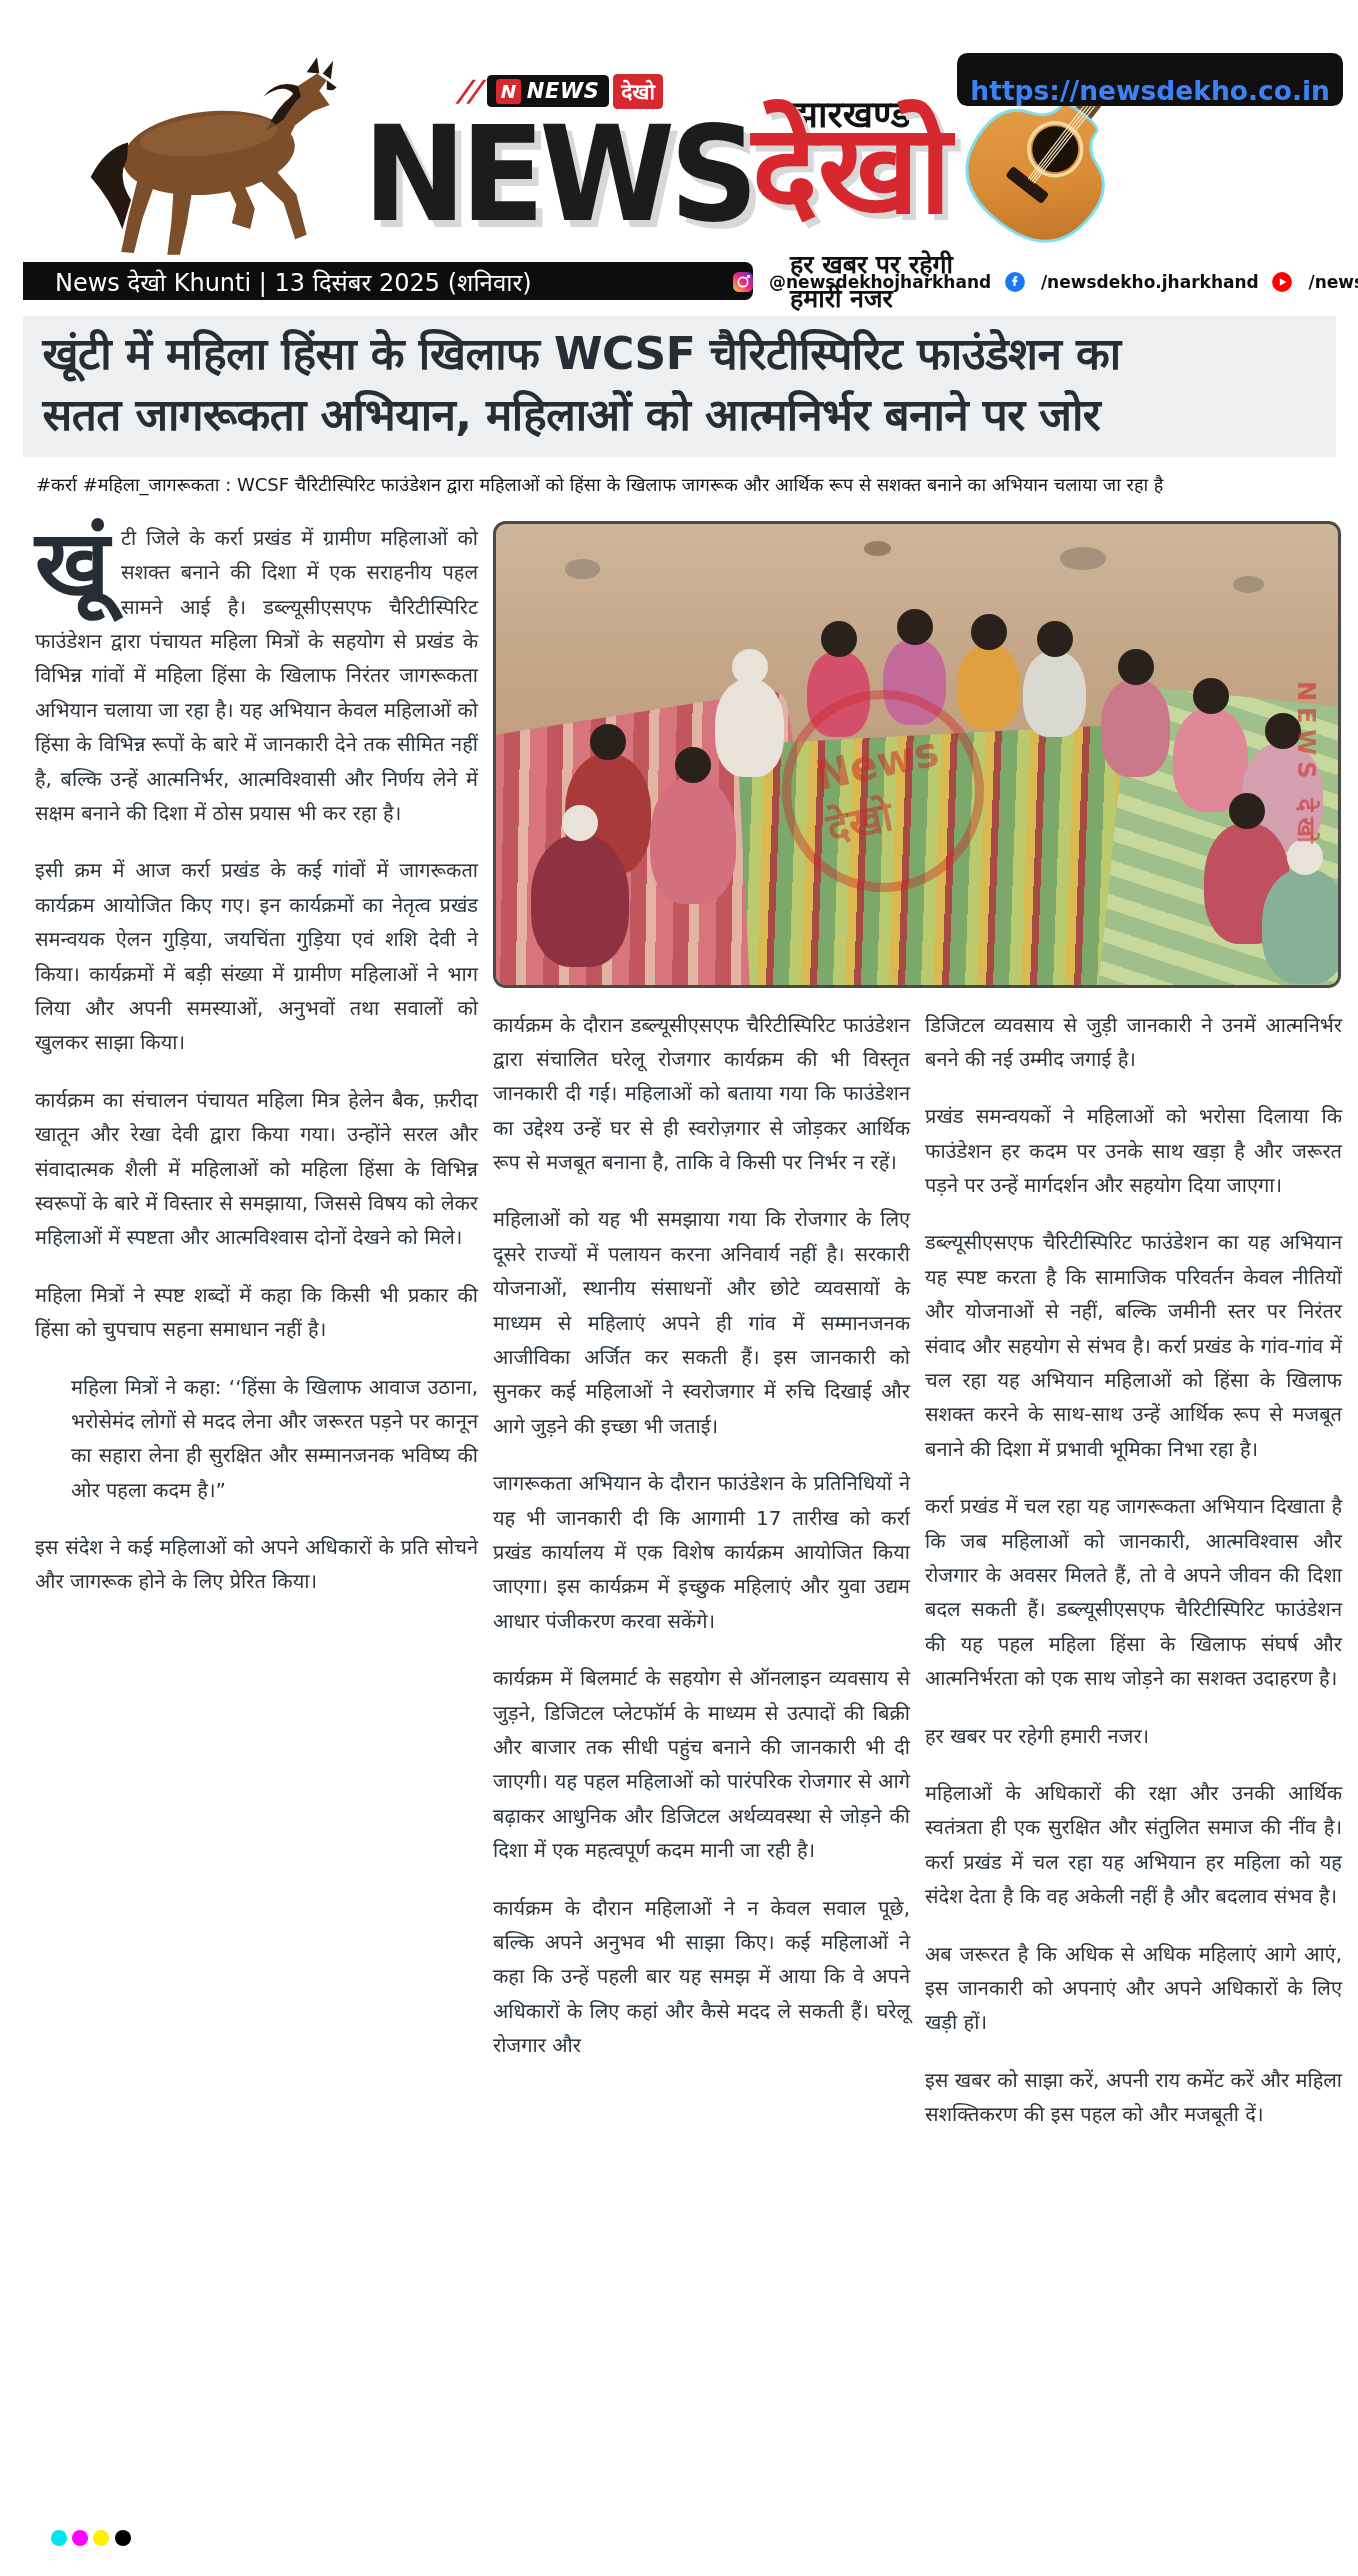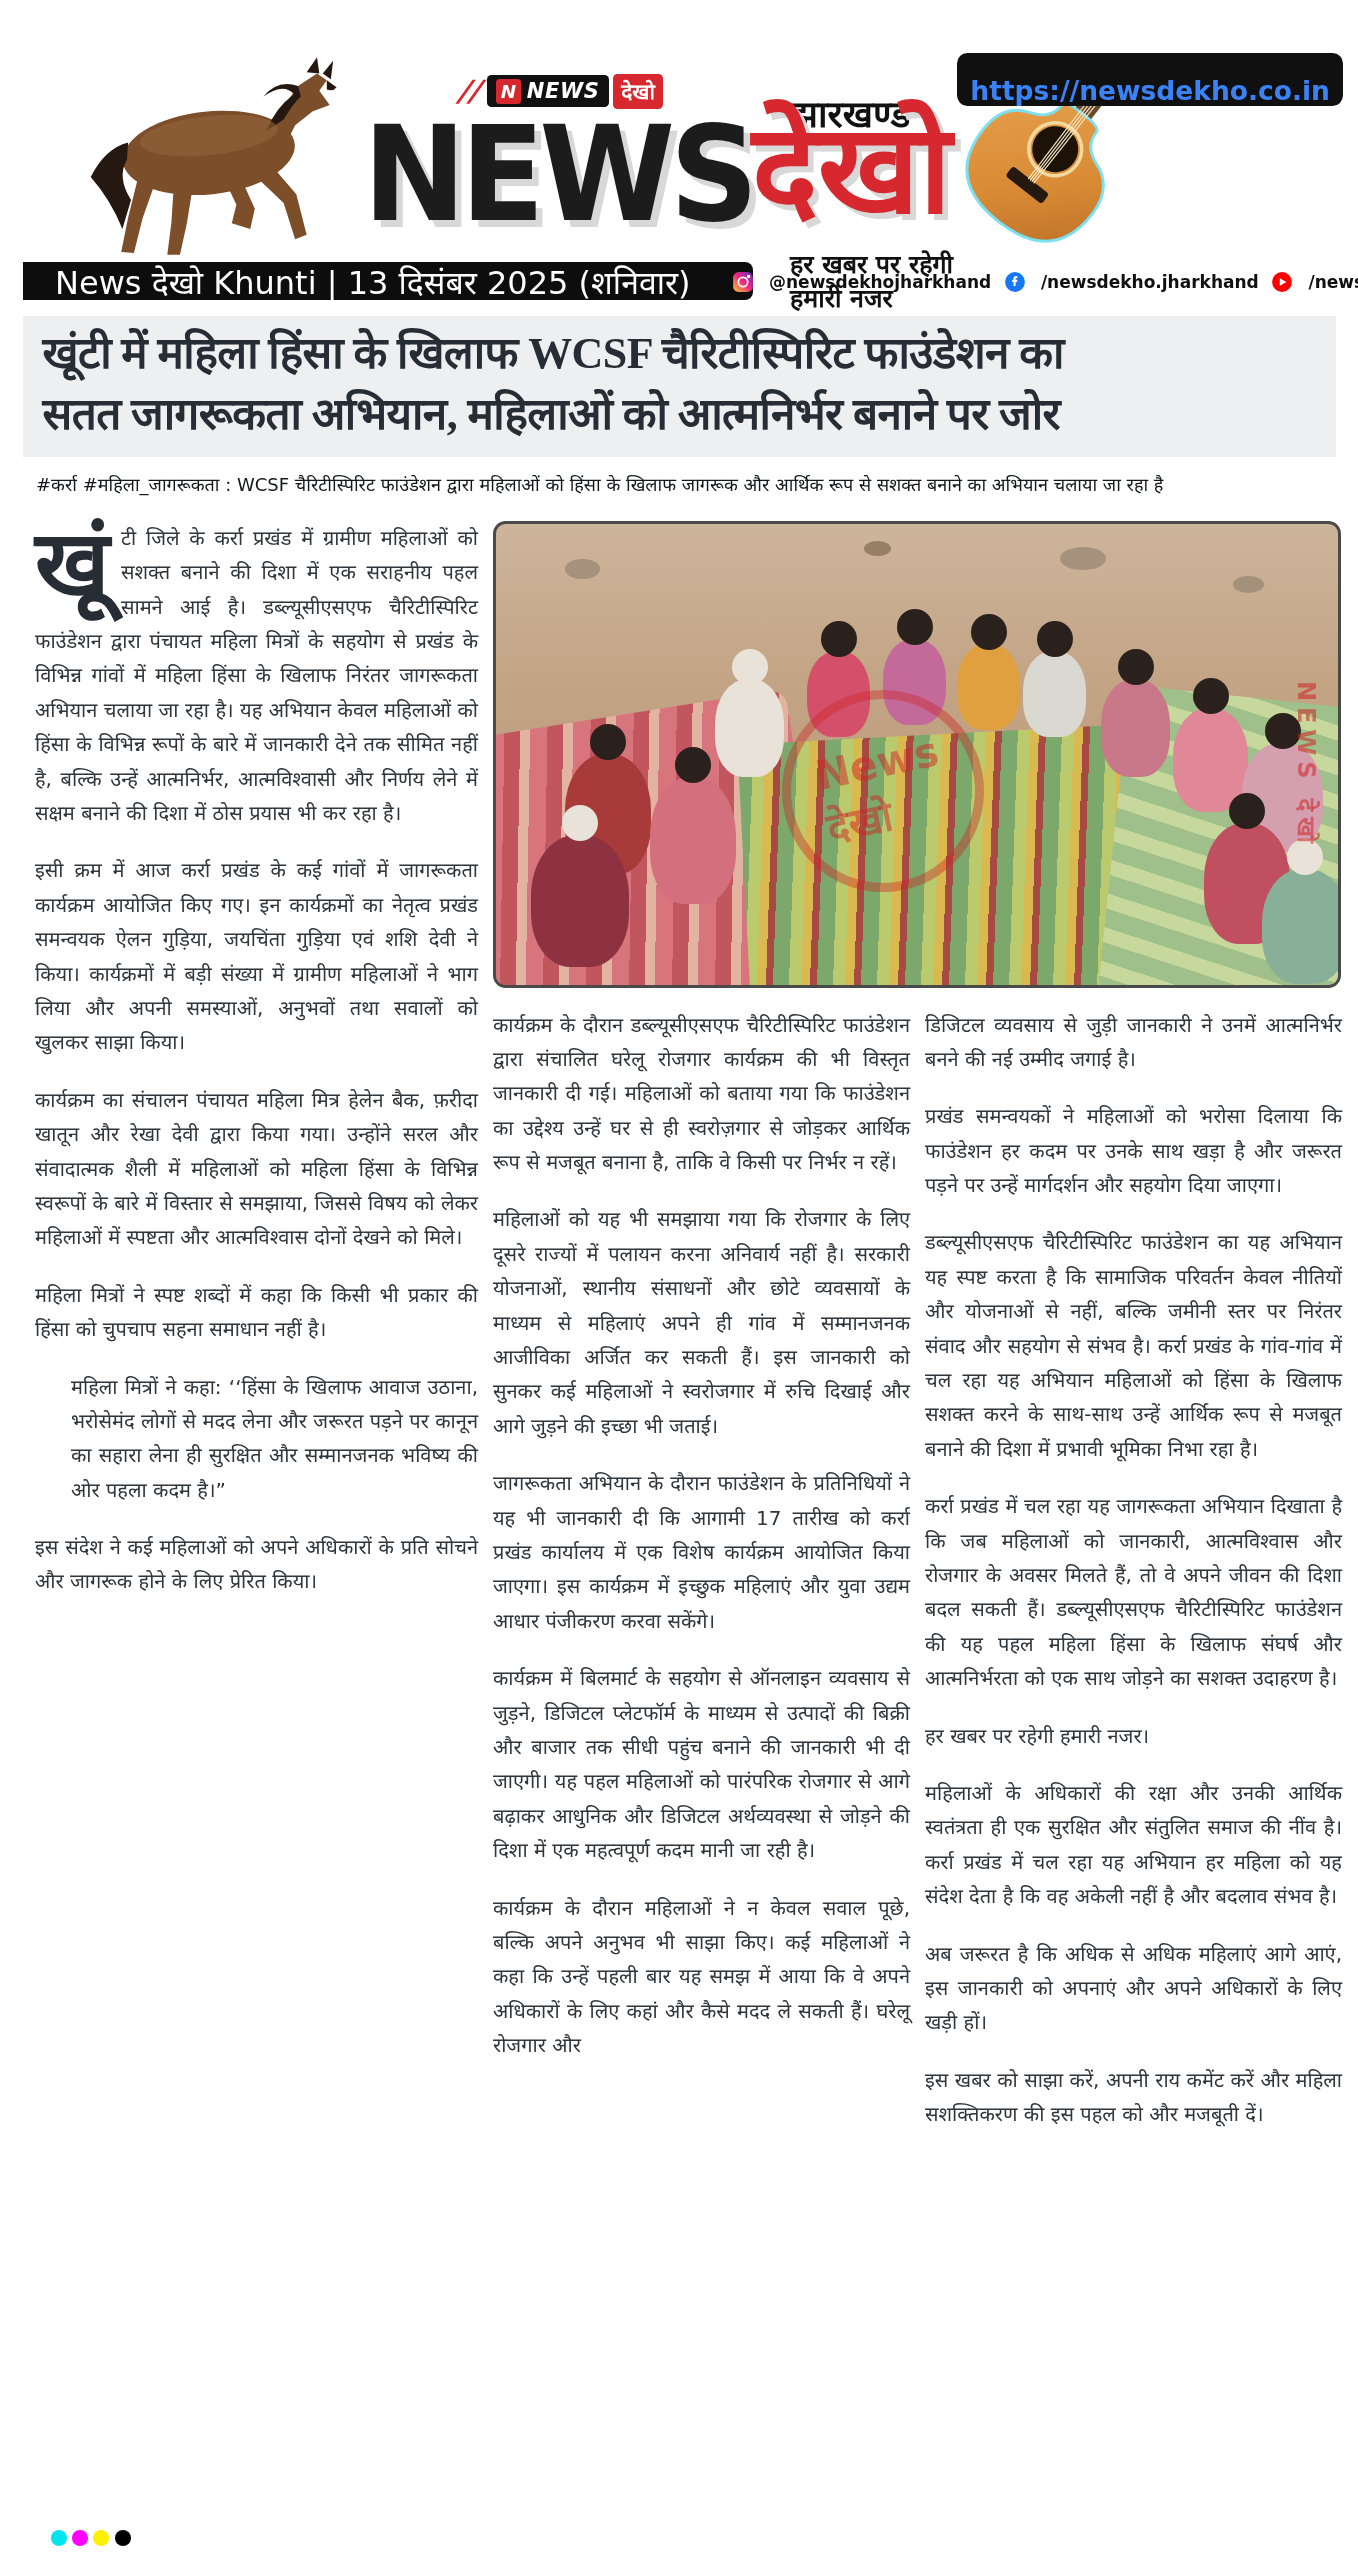--- a/index.html
+++ b/index.html
@@ -25,26 +25,26 @@
     text-shadow:7px 7px 0 #d8d8d8;}
   .state{position:absolute;left:427px;top:18.4px;font-size:37px;font-weight:bold;color:#111;}
   .dekho{position:absolute;left:389px;top:38px;font-size:124px;line-height:1;font-weight:bold;
     color:#d7282f;text-shadow:5.8px 5.8px 0 #d8d8d8;}
   .tagline{position:absolute;left:427px;top:177px;font-size:25px;font-weight:bold;color:#111;}
   .guitar{position:absolute;left:898px;top:55px;width:322px;height:203px;}
   
   .bar-row{position:relative;height:41px;margin-top:2.3px;}
   .date-bar{position:absolute;left:23px;top:0;width:698px;height:38px;background:#0d0d0d;
     border-radius:0 8px 8px 0;color:#fff;display:flex;align-items:center;padding-left:32px;
-    font-size:32px;font-weight:500;}
+    font-size:24px;font-weight:500;}
   .social-row{position:absolute;left:732px;top:3.5px;height:32px;display:flex;align-items:center;gap:12.7px;}
   .social-item{display:flex;align-items:center;gap:15px;font-size:17px;font-weight:bold;color:#101010;}
   .sicon{width:22px;height:22px;flex:0 0 22px;}
   
-  .headline{margin:12.7px 23px 0 23px;background:#edeff1;padding:8px 12.7px 11.5px 19.6px;font-family:Liberation Serif, serif;}
+  .headline{margin:12.7px 23px 0 23px;background:#edeff1;padding:8px 12.7px 11.5px 19.6px;}
   .headline div{font-size:44px;line-height:1.38;font-weight:800;color:#262d34;letter-spacing:-0.6px;}
   .subhead{margin:15px 35px 0 36px;font-size:18px;font-weight:400;color:#14181c;}
   
   .article{display:flex;margin:25px 17.3px 0 35px;gap:15px;}
   .col1{width:443px;flex:0 0 443px;}
   .right-wrap{width:849px;flex:0 0 849px;}
   .photo{position:relative;width:842px;height:461px;border:3.5px solid #4a4a4a;border-radius:12.7px;
     overflow:hidden;background:linear-gradient(180deg,#cdb59b 0%,#c3a485 34%,#b49173 100%);}
   .two-cols{display:flex;gap:15px;margin-top:19.6px;}
   .col2,.col3{width:417px;flex:0 0 417px;}

